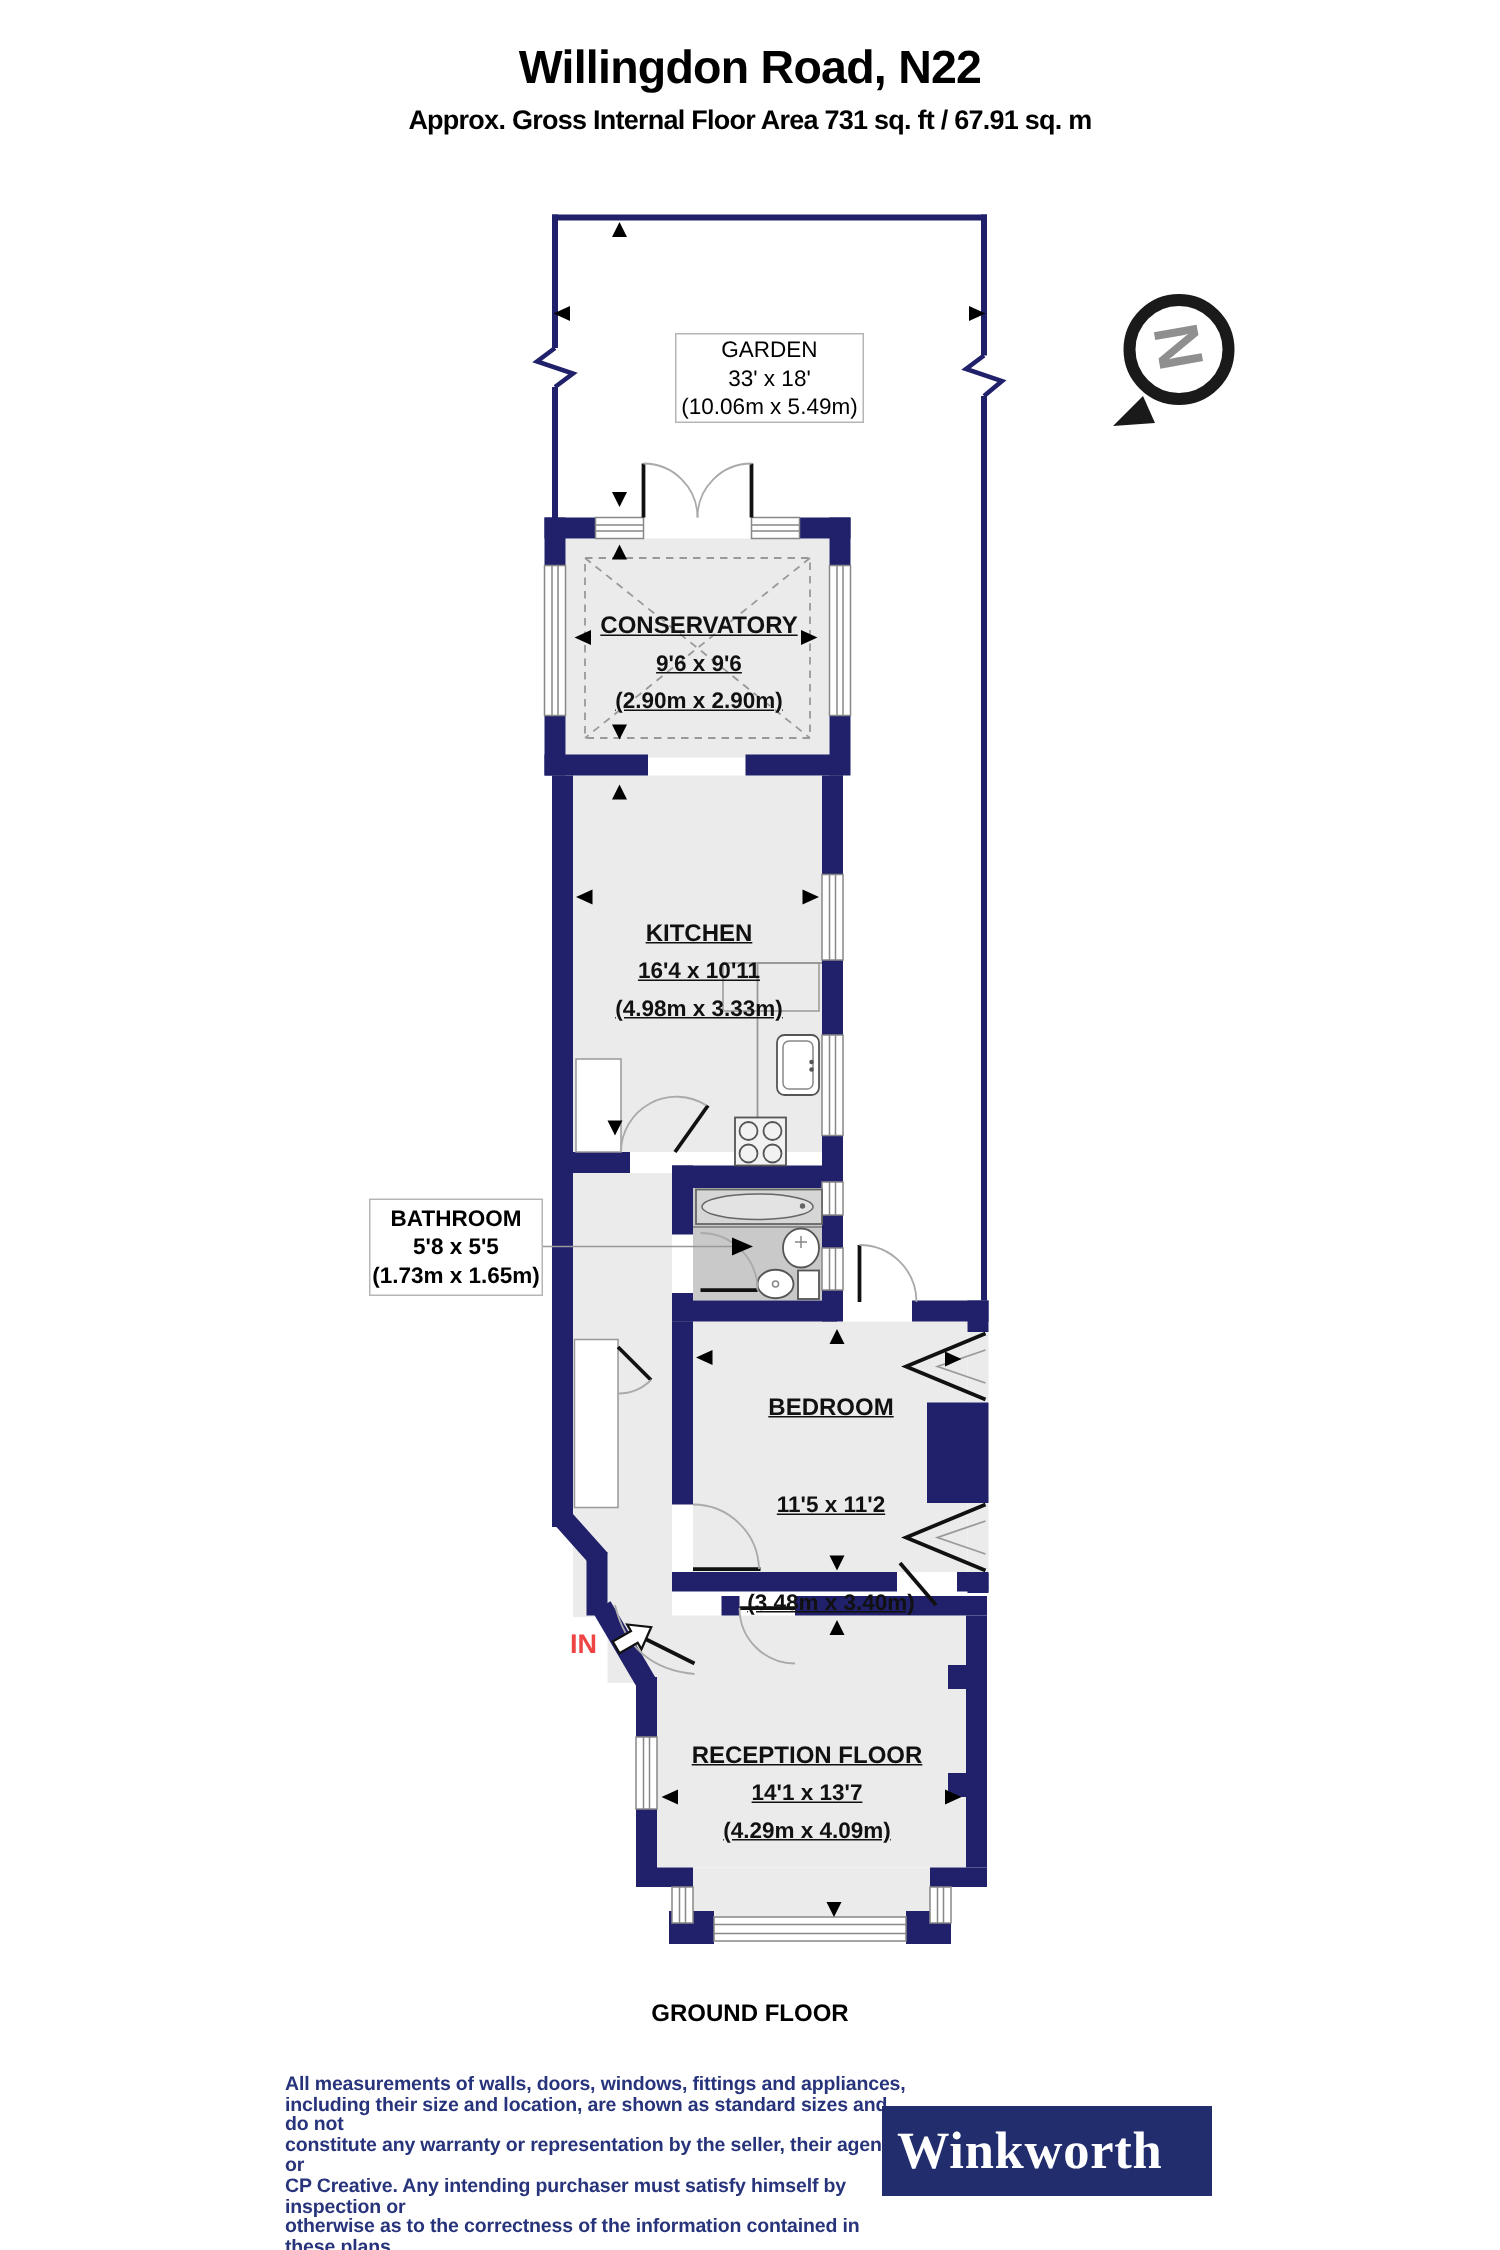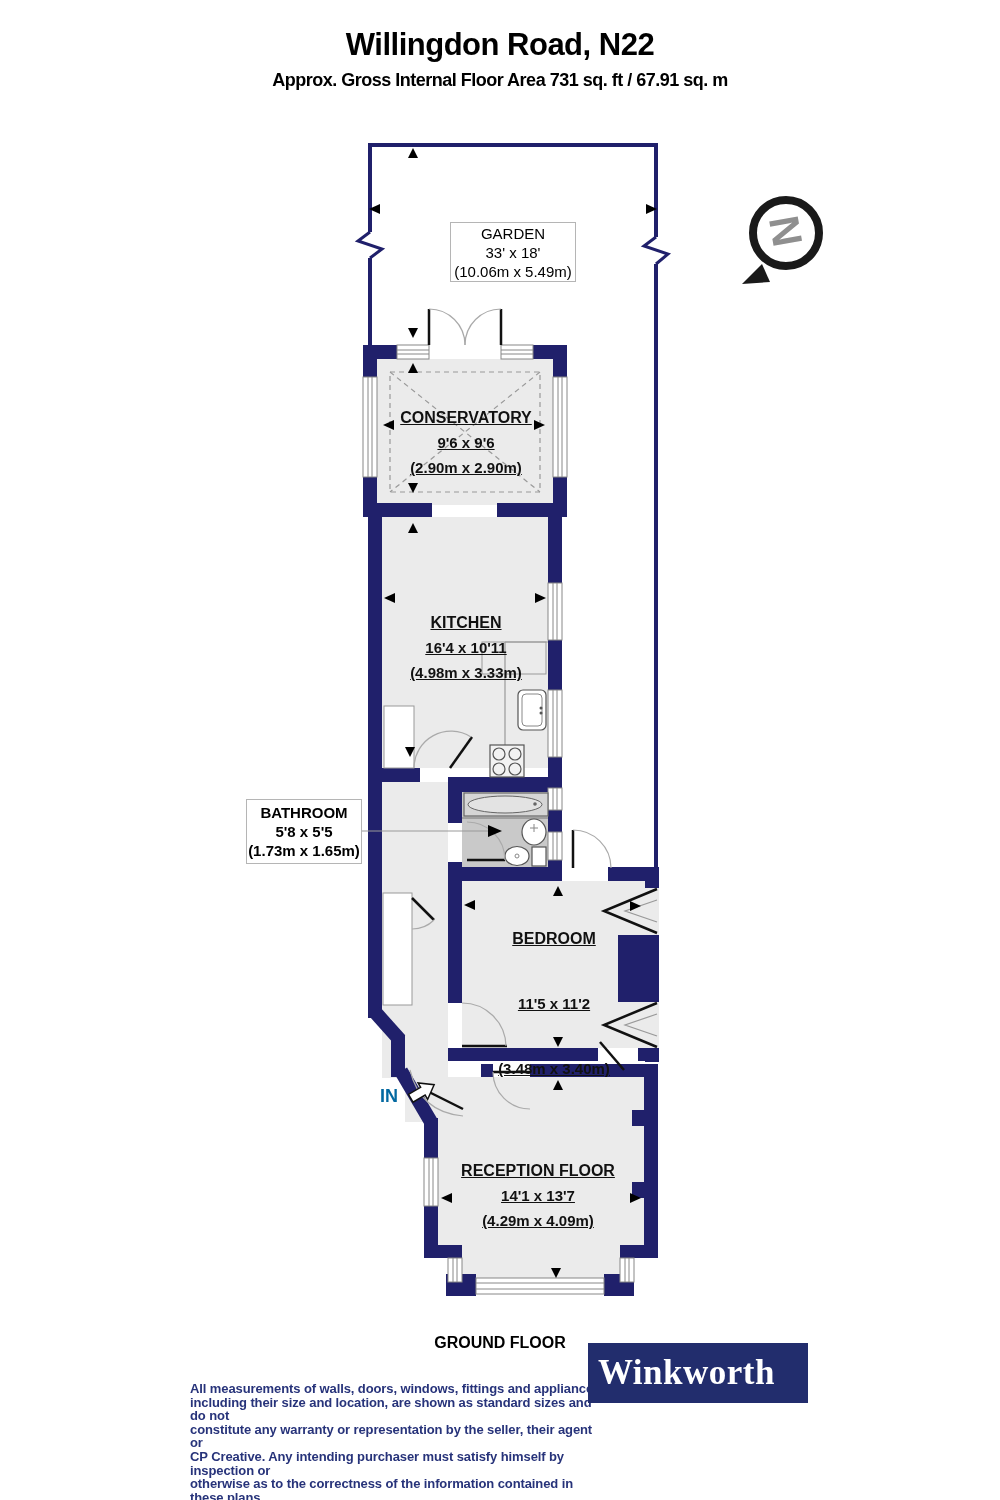--- a/index.html
+++ b/index.html
@@ -17,27 +17,27 @@
   .room-name{font-size:16px;line-height:25px;white-space:nowrap;}
   .room-dims{font-size:15px;line-height:25px;white-space:nowrap;}
   .box-name{font-size:15px;line-height:19px;white-space:nowrap;}
   .box-dims{font-size:15px;line-height:19px;white-space:nowrap;}
   #garden-label{left:450px;top:202px;width:124px;height:58px;font-weight:normal;margin-top:20px;}
   #conservatory-label{left:380px;top:405px;width:172px;}
   #kitchen-label{left:380px;top:610px;width:172px;}
   #bathroom-label{left:246px;top:799px;width:114px;height:63px;font-weight:bold;}
   #bedroom-label{left:462px;top:926px;width:184px;gap:40px;}
   #reception-label{left:436px;top:1158px;width:204px;}
-  #in-label{left:380px;top:1086px;font-size:18px;font-weight:bold;color:#0369a1;}
+  #in-label{left:380px;top:1086px;font-size:18px;font-weight:bold;color:#ef4444;}
   #compass-n{left:762px;top:207px;width:48px;height:48px;text-align:center;
              font-size:42px;font-weight:bold;color:#8f8f8f;transform:rotate(-100deg);}
   #ground-floor{top:1334px;font-size:16px;}
   #disclaimer{left:190px;top:1382px;width:414px;font-size:13px;font-weight:bold;
               color:#27337a;line-height:13.6px;white-space:pre-line;letter-spacing:-0.1px;}
-  #logo-box{left:588px;top:1343px;width:220px;height:60px;background:#222d6d;
+  #logo-box{left:588px;top:1404px;width:220px;height:60px;background:#222d6d;
             display:flex;align-items:center;}
   #logo-text{color:#fff;font-family:"Liberation Serif",serif;font-weight:bold;
              font-size:35px;padding-left:10px;letter-spacing:0.5px;}
 </style>
 </head>
 <body>
 
 <div id="canvas">
 
   <svg id="plan-svg" width="1000" height="1500" viewBox="0 0 1000 1500">

